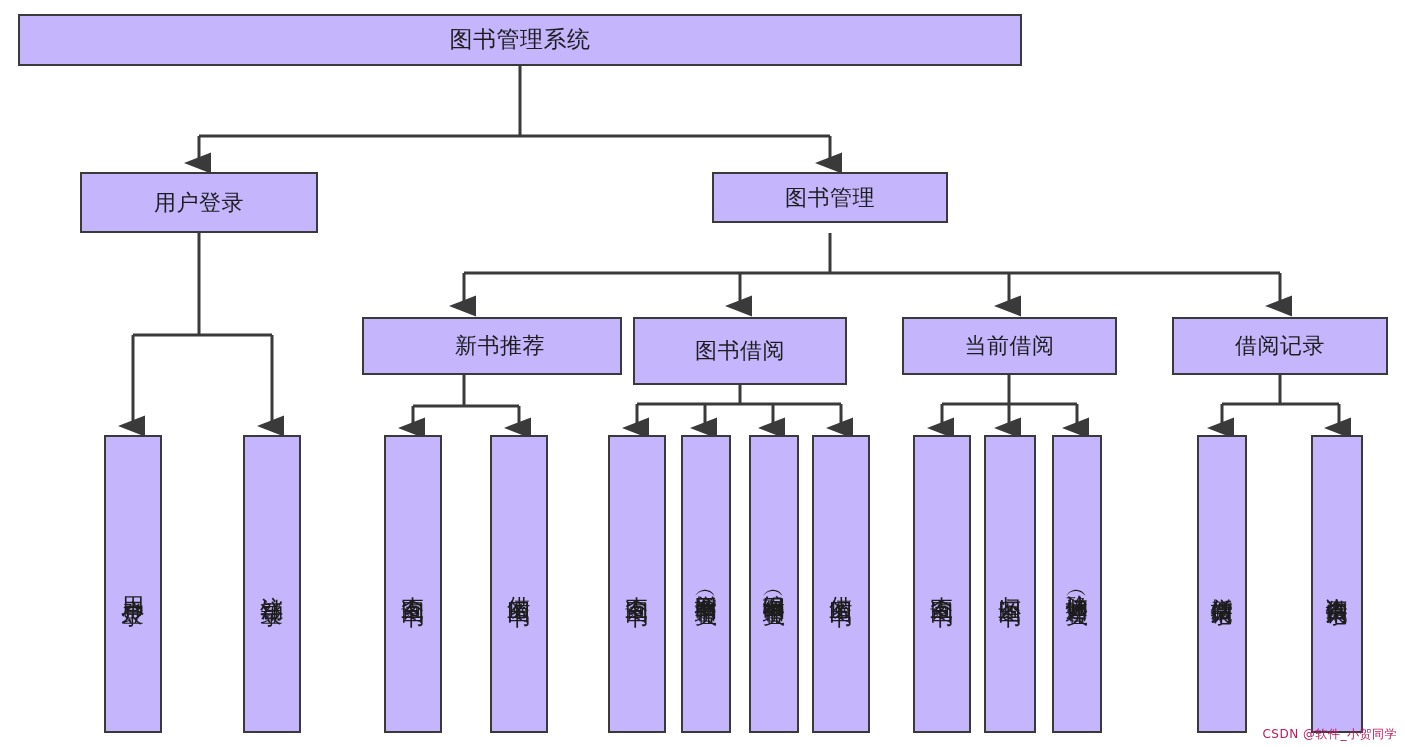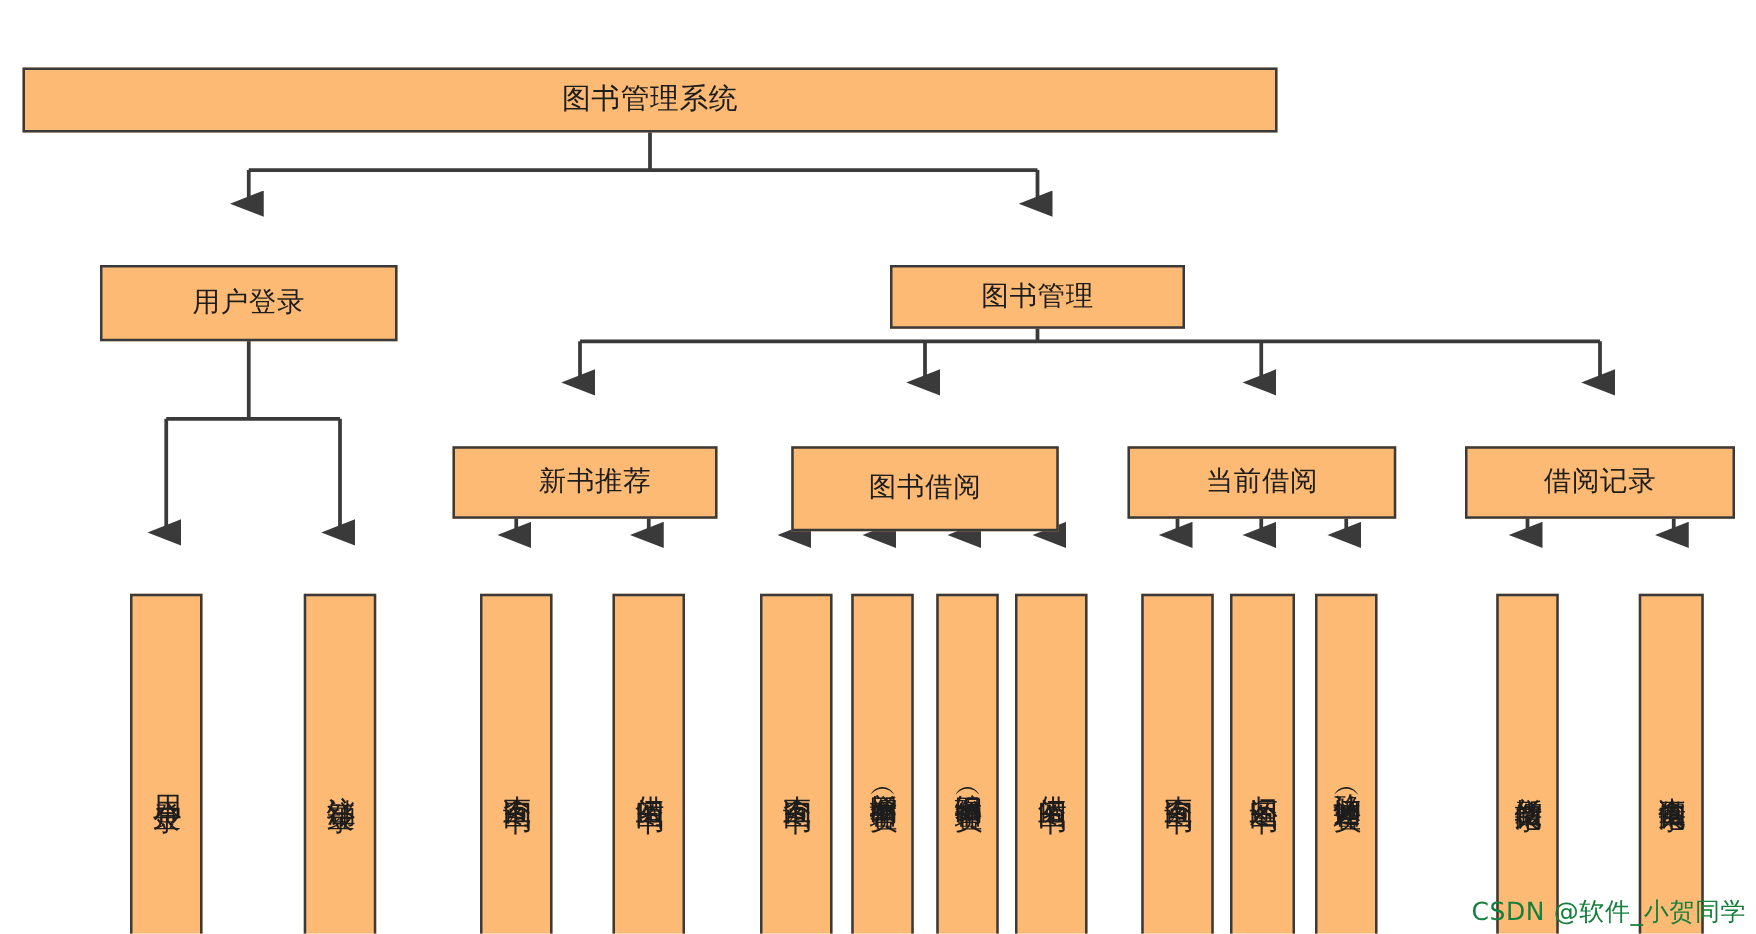--- a/index.html
+++ b/index.html
@@ -22,27 +22,26 @@
     left: 0;
     top: 0;
     width: 1405px;
     height: 747px;
     pointer-events: none;
   }
   .node {
     position: absolute;
     box-sizing: border-box;
     border: 2px solid #3a3a3a;
-    background: #fdba74;
+    background: #c4b5fd;
     display: flex;
     align-items: center;
     justify-content: center;
     color: #1d1d1d;
     z-index: 2;
-    margin-top: 40px;
   }
   .node .label {
     display: block;
     text-align: center;
     line-height: 1.18;
     letter-spacing: 0.5px;
   }
   .node.horiz .label {
     font-size: 22px;
   }
@@ -63,22 +62,22 @@
     max-height: 100%;
   }
   .node.vert.narrow .label {
     font-size: 22px;
     letter-spacing: 1.5px;
   }
   .watermark {
     position: absolute;
     right: 8px;
     bottom: 4px;
-    font-size: 20px;
-    color: #15803d;
+    font-size: 12px;
+    color: #be185d;
     white-space: nowrap;
     z-index: 5;
     letter-spacing: 0.5px;
   }
 </style>
 </head>
 <body>
 
 <div id="canvas">
 
@@ -134,21 +133,21 @@
     <span class="label">图书管理系统</span>
   </div>
 
   <div class="node horiz" style="left:80px; top:172px; width:238px; height:61px;">
     <span class="label">用户登录</span>
   </div>
   <div class="node horiz" style="left:712px; top:172px; width:236px; height:51px;">
     <span class="label">图书管理</span>
   </div>
 
-  <div class="node horiz" style="left:362px; top:317px; width:212px; height:58px;padding-left:16px;">
+  <div class="node horiz" style="left:362px; top:317px; width:260px; height:58px;padding-left:16px;">
     <span class="label">新书推荐</span>
   </div>
   <div class="node horiz" style="left:633px; top:317px; width:214px; height:68px;">
     <span class="label">图书借阅</span>
   </div>
   <div class="node horiz" style="left:1172px; top:317px; width:216px; height:58px;">
     <span class="label">借阅记录</span>
   </div>
   <div class="node horiz" style="left:902px; top:317px; width:215px; height:58px;">
     <span class="label">当前借阅</span>

